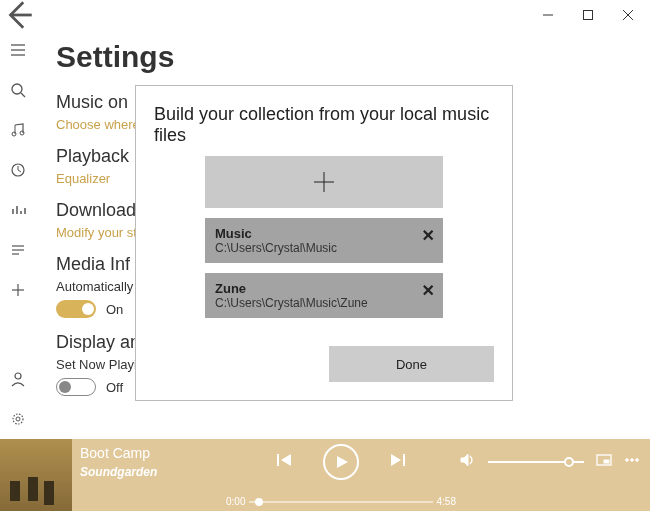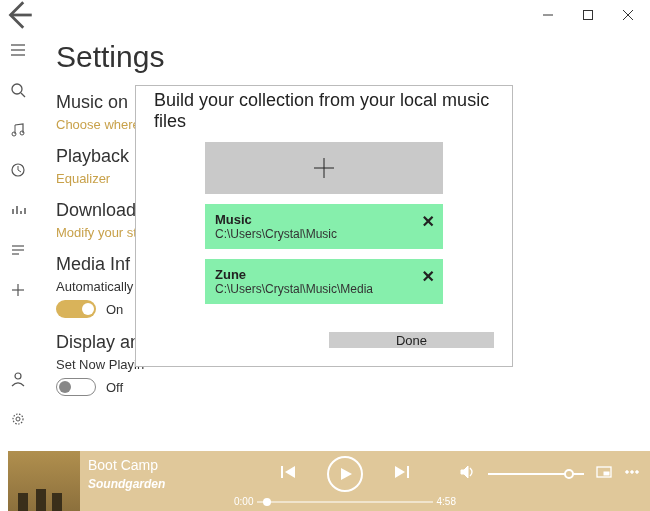--- a/index.html
+++ b/index.html
@@ -9,44 +9,44 @@
 .titlebar .left, .titlebar .right { display: flex; }
 .winbtn { width: 40px; height: 30px; display: flex; align-items: center; justify-content: center; color: #333; }
 .winbtn svg { width: 10px; height: 10px; }
 .backbtn { width: 34px; height: 30px; display: flex; align-items: center; justify-content: center; color: #555; }
 
 .sidebar { position: absolute; left: 0; top: 30px; bottom: 72px; width: 36px; display: flex; flex-direction: column; background: #fff; }
 .sbitem { width: 36px; height: 40px; display: flex; align-items: center; justify-content: center; color: #555; }
 .sbspacer { flex: 1; }
 
 .main { position: absolute; left: 36px; right: 0; top: 30px; bottom: 72px; padding: 10px 20px; overflow: hidden; }
-.page-title { font-size: 30px; font-weight: 400; color: #333; margin-bottom: 18px; }
+.page-title { font-size: 30px; font-weight: 700; color: #333; margin-bottom: 18px; }
 .section-h { font-size: 18px; font-weight: 400; color: #333; margin-top: 14px; margin-bottom: 4px; }
 .accent { color: #c8a14a; font-size: 13px; }
 .body-text { color: #333; font-size: 13px; }
 .toggle-row { display: flex; align-items: center; gap: 10px; margin-top: 6px; }
 .toggle { width: 40px; height: 18px; border-radius: 9px; position: relative; }
 .toggle.on { background: #d9b35a; }
 .toggle.on .knob { right: 2px; }
 .toggle.off { background: #fff; border: 1px solid #888; }
 .toggle.off .knob { left: 2px; background: #888; }
 .knob { width: 12px; height: 12px; background: #fff; border-radius: 50%; position: absolute; top: 3px; }
 .toggle.off .knob { top: 2px; }
 
-.dialog { position: absolute; left: 135px; top: 85px; width: 378px; background: #fff; border: 1px solid #bbb; padding: 4px 18px 18px 18px; z-index: 5; }
+.dialog { position: absolute; left: 135px; top: 85px; width: 378px; background: #fff; border: 1px solid #bbb; padding: 18px 18px 18px 18px; z-index: 5; }
 .dialog-title { font-size: 18px; color: #222; margin-bottom: 10px; }
 .dialog-sub { font-size: 12.5px; color: #333; margin-bottom: 14px; }
 .addbox { width: 238px; height: 52px; background: #c9c9c9; margin: 0 auto 10px auto; display: flex; align-items: center; justify-content: center; }
-.folderbox { width: 238px; background: #86efac; margin: 0 auto 10px auto; padding: 8px 10px; position: relative; }
+.folderbox { width: 238px; background: #a3a3a3; margin: 0 auto 10px auto; padding: 8px 10px; position: relative; }
 .folderbox .fname { font-size: 13px; font-weight: 600; color: #222; }
 .folderbox .fpath { font-size: 12px; color: #333; }
 .folderbox .fclose { position: absolute; right: 8px; top: 8px; font-weight: 700; color: #222; }
-.donebtn { width: 165px; height: 16px; background: #ccc; color: #222; display: flex; align-items: center; justify-content: center; font-size: 13px; margin-left: auto; margin-top: 28px; }
-
-.player { position: absolute; left: 8px; right: 0; bottom: 0; height: 60px; background: #e0c89a; display: flex; color: #fff; }
+.donebtn { width: 165px; height: 36px; background: #ccc; color: #222; display: flex; align-items: center; justify-content: center; font-size: 13px; margin-left: auto; margin-top: 28px; }
+
+.player { position: absolute; left: 0; right: 0; bottom: 0; height: 72px; background: #e0c89a; display: flex; color: #fff; }
 .albumart { width: 72px; height: 72px; background: linear-gradient(#b08f4e,#856a39); position: relative; overflow: hidden; }
 .albumart::before { content:""; position:absolute; left:10px; top:42px; width:10px; height:20px; background:#3a2f1a; }
 .albumart::after { content:""; position:absolute; left:28px; top:38px; width:10px; height:24px; background:#3a2f1a; box-shadow: 16px 4px 0 0 #3a2f1a; }
 .trackinfo { width: 150px; padding: 6px 8px; }
 .tracktitle { font-size: 14px; color: #fff; }
 .trackartist { font-size: 12px; font-weight: 600; color: #fff; margin-top: 4px; font-style: italic; }
 .center { flex: 1; position: relative; }
 .controls { display: flex; align-items: center; justify-content: center; gap: 30px; height: 46px; }
 .cbtn svg { width: 18px; height: 18px; fill: #fff; }
 .playbtn { width: 36px; height: 36px; border: 2px solid #fff; border-radius: 50%; display: flex; align-items: center; justify-content: center; }
@@ -198,21 +198,21 @@
   </div>
 
   <div class="folderbox">
     <div class="fname">Music</div>
     <div class="fpath">C:\Users\Crystal\Music</div>
     <div class="fclose">✕</div>
   </div>
 
   <div class="folderbox">
     <div class="fname">Zune</div>
-    <div class="fpath">C:\Users\Crystal\Music\Media</div>
+    <div class="fpath">C:\Users\Crystal\Music\Zune</div>
     <div class="fclose">✕</div>
   </div>
 
   <div class="donebtn">Done</div>
 </div>
 
 <div class="player">
   <div class="albumart"></div>
   <div class="trackinfo">
     <div class="tracktitle">Boot Camp</div>

